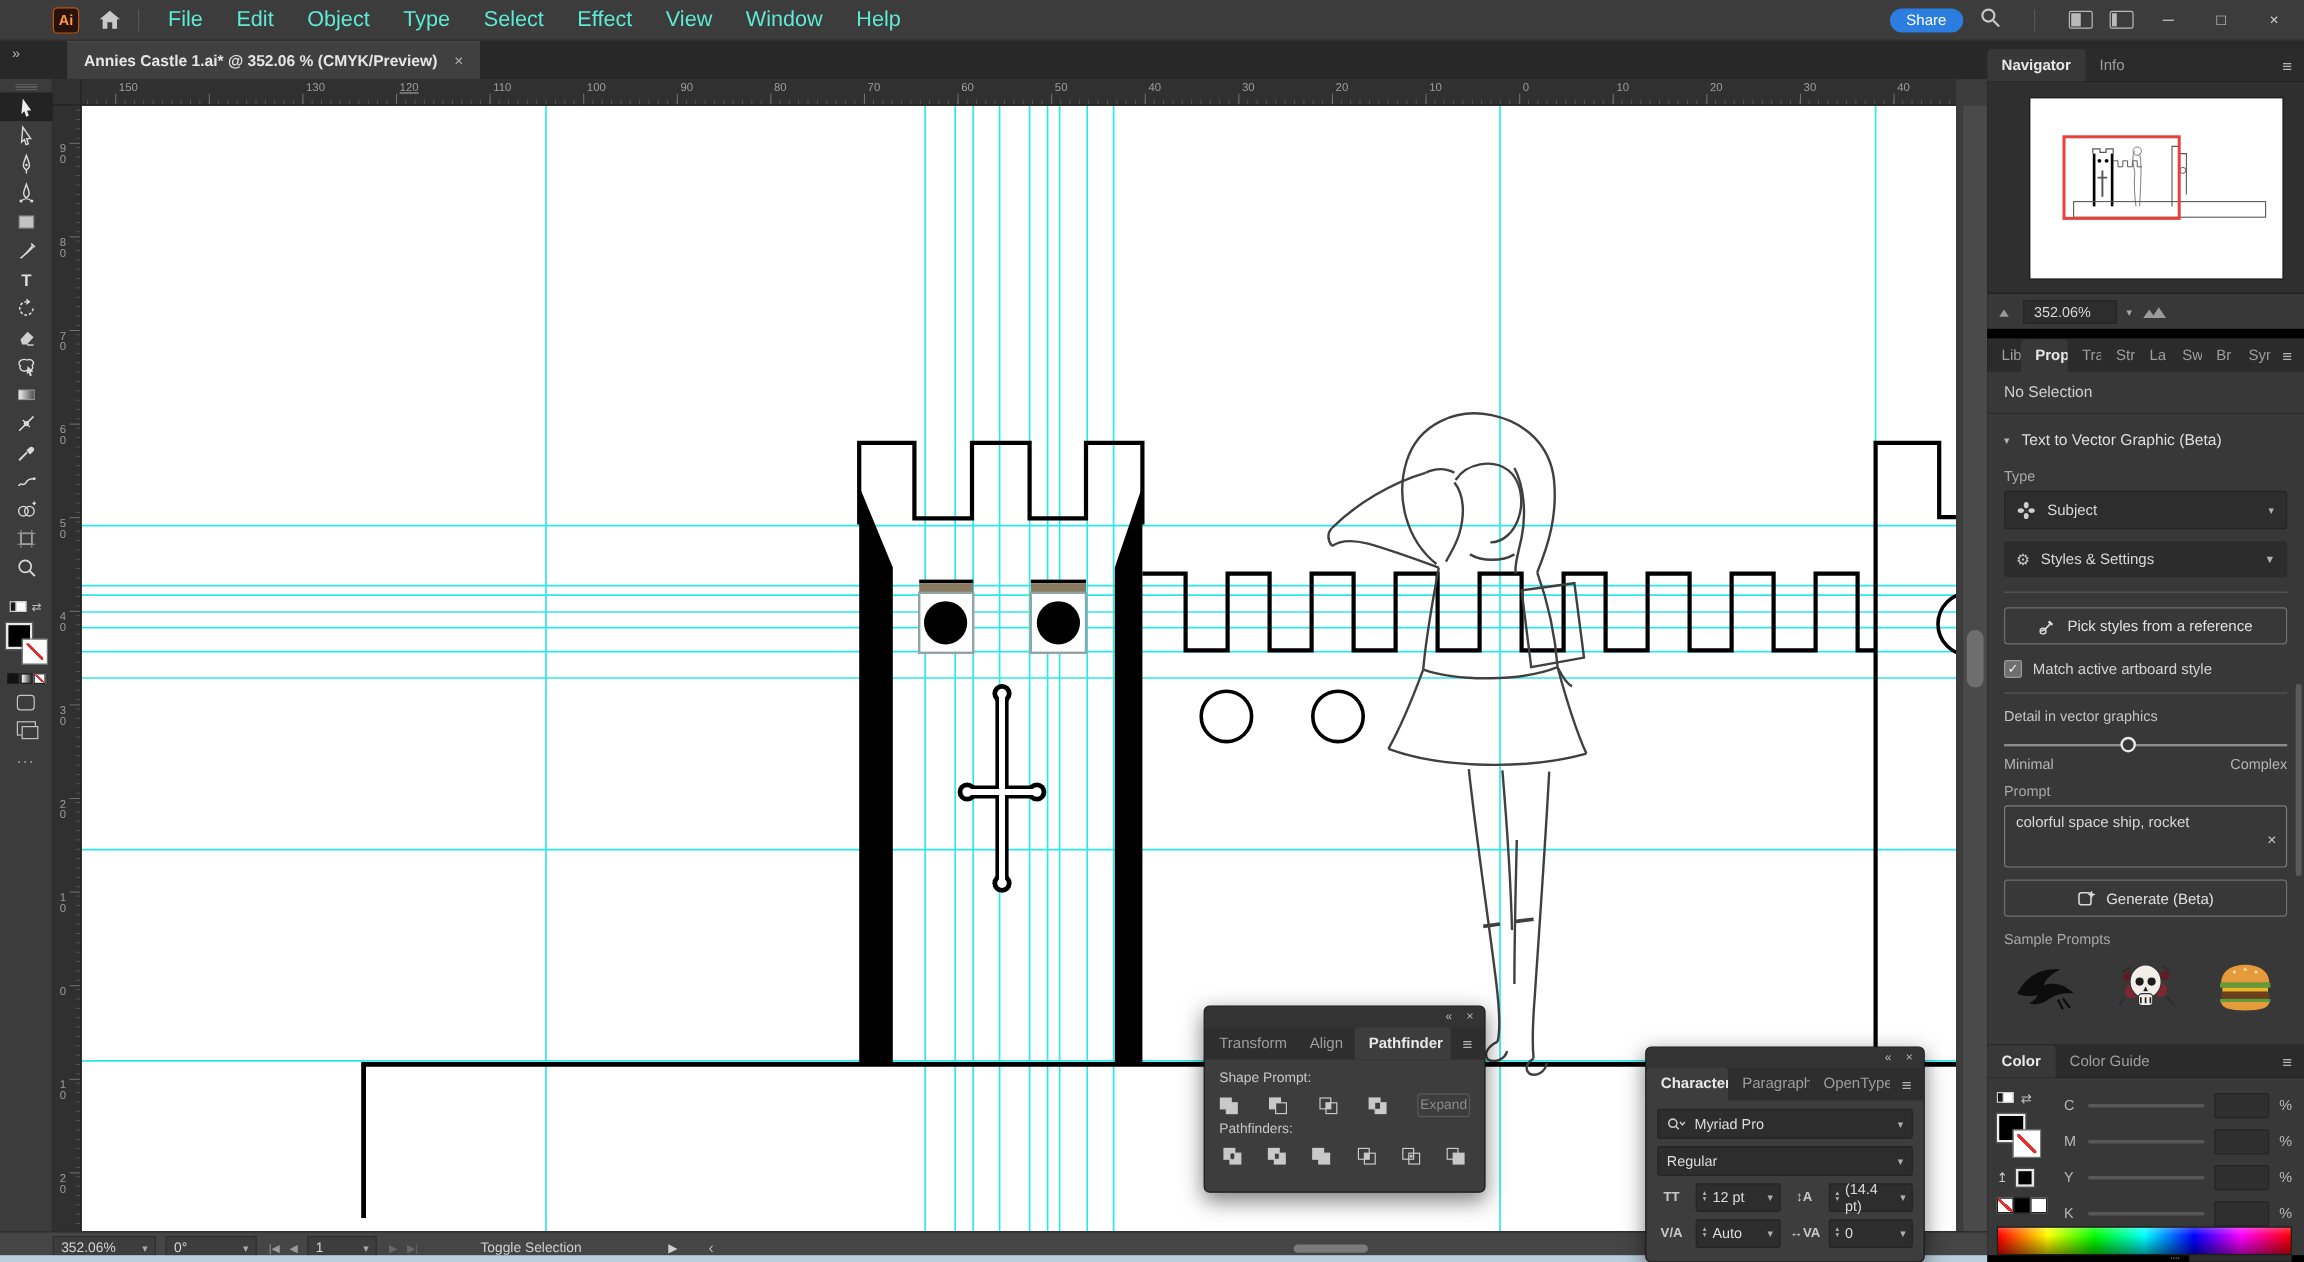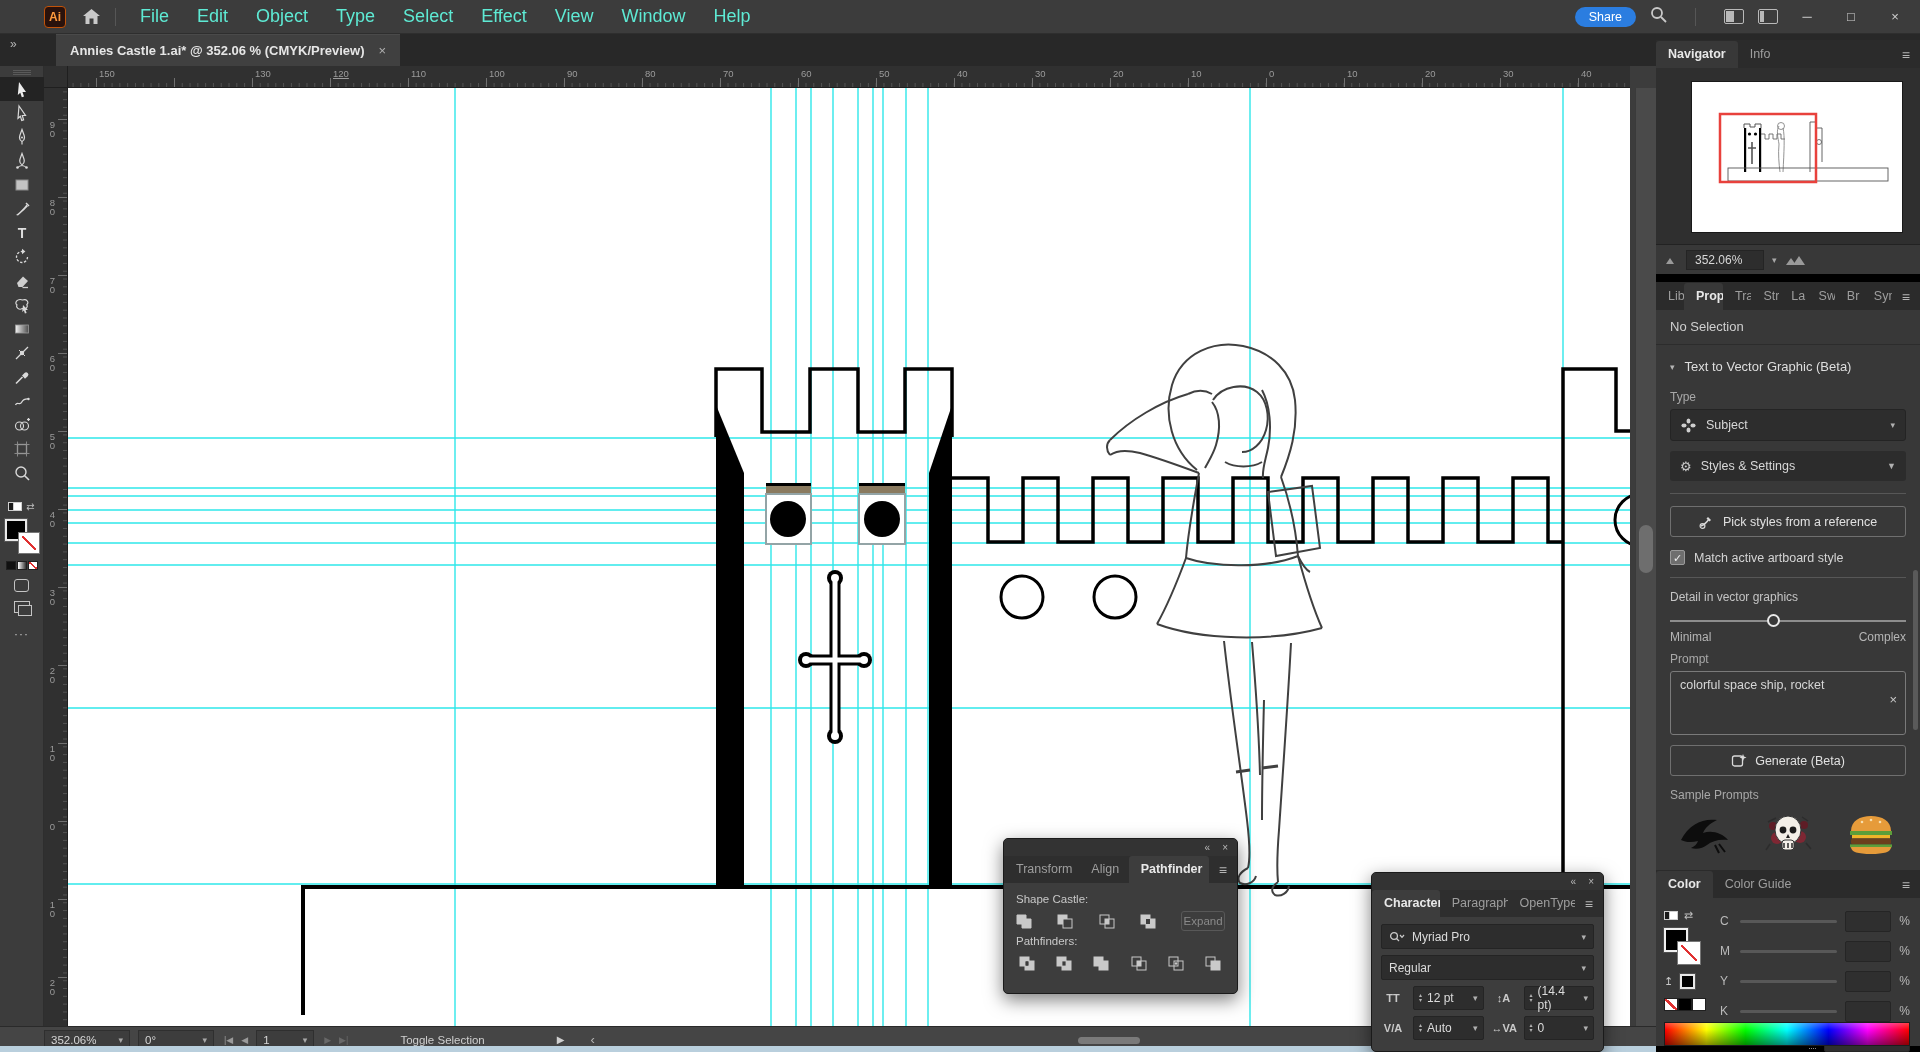--- a/index.html
+++ b/index.html
@@ -146,21 +146,21 @@
   .p-btn { border:1px solid #6f6f6f; border-radius:3px; height:31px; display:flex; align-items:center;
     justify-content:center; gap:8px; color:#e0e0e0; font-size:12.5px; }
   #match-row { display:flex; align-items:center; gap:9px; margin:13px 0 2px; color:#d4d4d4; font-size:12.5px; }
   #match-box { width:15px; height:15px; background:#6e6e6e; border:1px solid #9a9a9a; border-radius:2px;
     color:#f0f0f0; font-size:11px; line-height:14px; text-align:center; }
   #detail-slider { position:relative; height:14px; margin:10px 0 2px; }
   #detail-slider .track { position:absolute; left:0; right:0; top:6px; height:2px; background:#8d8d8d; }
   #detail-slider .knob { position:absolute; left:41%; top:0; width:13px; height:13px; border-radius:50%;
     background:#383838; border:2px solid #e8e8e8; }
   #minmax { display:flex; justify-content:space-between; color:#b5b5b5; font-size:12px; margin-bottom:4px;}
-  #prompt-box { position:relative; border:1px solid #7a7a7a; border-radius:3px; height:64px; padding:6px 38px 6px 9px;
+  #prompt-box { position:relative; border:1px solid #7a7a7a; border-radius:3px; height:52px; padding:6px 38px 6px 9px;
     color:#d6d6d6; font-size:12.5px; }
   #prompt-clear { position:absolute; right:8px; top:20px; color:#c9c9c9; font-size:13px; }
   #samples-row { display:flex; justify-content:space-between; padding:4px 4px 10px; }
   .sample { width:62px; height:46px; display:flex; align-items:center; justify-content:center; }
 
   
   #color-body { background:#383838; padding:8px 10px 0 8px; position:relative; height:148px;}
   #col-left { position:absolute; left:8px; top:8px; width:44px; }
   #col-mini { display:flex; align-items:center; gap:6px; }
   #col-fs { position:relative; width:36px; height:36px; margin-top:4px; }
@@ -785,21 +785,21 @@
     <span>«</span>
     <span>×</span>
   </div>
   <div class="tabrow" id="pf-tabs">
       <span class="tab">Transform</span>
       <span class="tab">Align</span>
       <span class="tab active">Pathfinder</span>
       <span class="burger">≡</span>
     </div>
   <div id="pf-body">
-    <div class="pf-label">Shape Castle:</div>
+    <div class="pf-label">Shape Prompt:</div>
     <div class="pf-row">
       <div class="pf-btn">
           <svg width="17" height="15" viewBox="0 0 17 15">
             <path class="pfi" d="M1,1 h9 v4 h5 v9 h-9 v-4 h-5 Z"></path>
           </svg>
         </div>
       <div class="pf-btn">
           <svg width="17" height="15" viewBox="0 0 17 15">
             <rect x="1" y="1" width="9" height="9" class="pfi"></rect>
             <rect x="6" y="5" width="9" height="9" fill="#3d3d3d" stroke="#c9c9c9"></rect>

